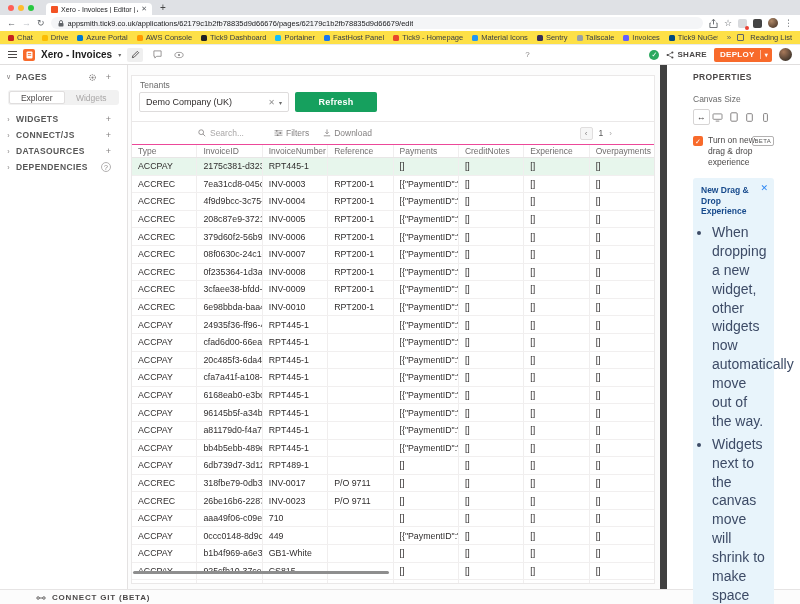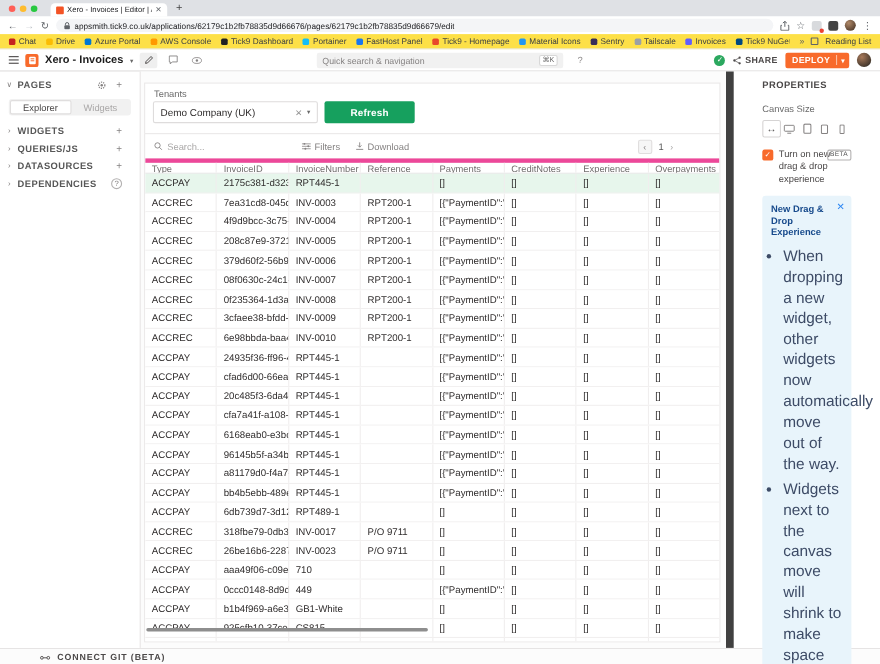--- a/index.html
+++ b/index.html
@@ -79,29 +79,29 @@
   .tlabel{position:absolute;left:8px;top:4px;font-size:8.5px;color:#6A6A6A;}
   .select{position:absolute;left:7px;top:16px;width:150px;height:20px;border:1px solid #DEDCDC;border-radius:2px;
     background:#fff;display:flex;align-items:center;padding:0 6px;gap:4px;}
   .selval{font-size:9px;color:#302D2D;flex:1;white-space:nowrap;overflow:hidden;}
   .selx{color:#939393;font-size:8px;}
   .selcar{color:#6A6A6A;font-size:6px;}
   .refreshbtn{position:absolute;left:163px;top:16px;width:82px;height:20px;background:#16A05E;border-radius:2px;
     color:#fff;font-size:9px;font-weight:600;display:grid;place-items:center;letter-spacing:.2px;}
   .table-card{position:absolute;left:3px;top:56px;width:524px;height:463px;background:#fff;border:1px solid #EAE8E8;overflow:hidden;}
   .controls{height:22px;display:flex;align-items:center;padding:0 8px;font-size:8.5px;color:#858282;}
-  .csearch{display:flex;align-items:center;gap:4px;width:104px;}
+  .csearch{display:flex;align-items:center;gap:4px;width:104px;justify-content:flex-end;}
   .cgroup{display:flex;align-items:center;gap:3px;margin-left:14px;white-space:nowrap;}
   .cgroup.first{margin-left:30px;}
   .pager{margin-left:auto;margin-right:34px;display:flex;align-items:center;gap:6px;}
   .pgprev{width:13px;height:13px;border:1px solid #E0DEDE;background:#F6F6F6;border-radius:2px;
     display:grid;place-items:center;font-size:8px;color:#858282;}
   .pgnum{font-size:8.5px;color:#575757;}
   .pgnext{font-size:8px;color:#A9A7A7;}
-  .thead{height:14px;display:flex;border-top:4px solid #ec4899;border-bottom:1px solid #E8E6E6;}
+  .thead{height:14px;display:flex;border-top:1px solid #ec4899;border-bottom:1px solid #E8E6E6;}
   .thead .tcell{font-size:8.5px;color:#716E6E;}
   .tcell{flex:1 1 0;padding:0 6px;display:flex;align-items:center;overflow:hidden;white-space:nowrap;
     border-right:1px solid #F0EEEE;min-width:0;}
   .tcell:last-child{border-right:none;}
   .tbody{position:relative;}
   .trow{display:flex;height:17.6px;border-bottom:1px solid #F1EFEF;font-size:8.8px;color:#302D2D;background:#fff;}
   .trow.sel{background:#E7F6EC;}
   .hscroll{position:absolute;left:1px;bottom:9px;width:256px;height:3px;background:#8E8E8E;border-radius:2px;z-index:3;}
   
   .props{width:140px;flex:none;background:#fff;border-left:7px solid #404040;padding:7px 26px;position:relative;}
@@ -260,24 +260,20 @@
       <svg width="9" height="9" viewBox="0 0 10 10">
           <path d="M1 1h8v6H4L2 9V7H1z" fill="none" stroke="#858282" stroke-width="0.9"></path>
         </svg>
     </span>
     <span class="iconbtn">
       <svg width="10" height="8" viewBox="0 0 12 8">
           <ellipse cx="6" cy="4" rx="5" ry="3.2" fill="none" stroke="#858282" stroke-width="0.9"></ellipse>
           <circle cx="6" cy="4" r="1.3" fill="#858282"></circle>
         </svg>
     </span>
-    <div class="searchwrap">
-      <span class="searchph">Quick search &amp; navigation</span>
-      <span class="kbd">⌘K</span>
-    </div>
     <span class="helpq">?</span>
     <div class="appbar-right">
       <span class="savedok">✓</span>
       <span class="sharebtn">
         <svg width="8" height="8" viewBox="0 0 10 10">
             <circle cx="2" cy="5" r="1.3" fill="#4B4848"></circle>
             <circle cx="8" cy="1.8" r="1.3" fill="#4B4848"></circle>
             <circle cx="8" cy="8.2" r="1.3" fill="#4B4848"></circle>
             <path d="M2 5l6-3.2M2 5l6 3.2" stroke="#4B4848" stroke-width="0.8"></path>
           </svg>
@@ -311,21 +307,21 @@
       </div>
       <div class="srow">
         <span class="schev">›</span>
         <span class="shead">WIDGETS</span>
         <span class="sright">
             <span>+</span>
           </span>
       </div>
       <div class="srow">
         <span class="schev">›</span>
-        <span class="shead">QUERIES/JS</span>
+        <span class="shead">CONNECT/JS</span>
         <span class="sright">
             <span>+</span>
           </span>
       </div>
       <div class="srow">
         <span class="schev">›</span>
         <span class="shead">DATASOURCES</span>
         <span class="sright">
             <span>+</span>
           </span>

